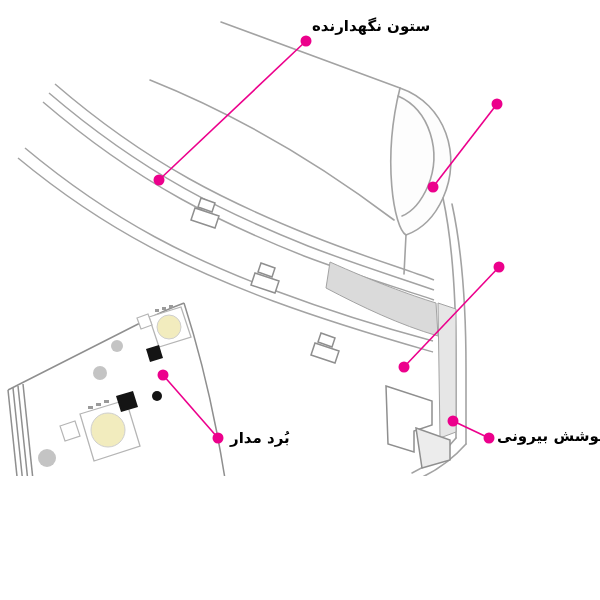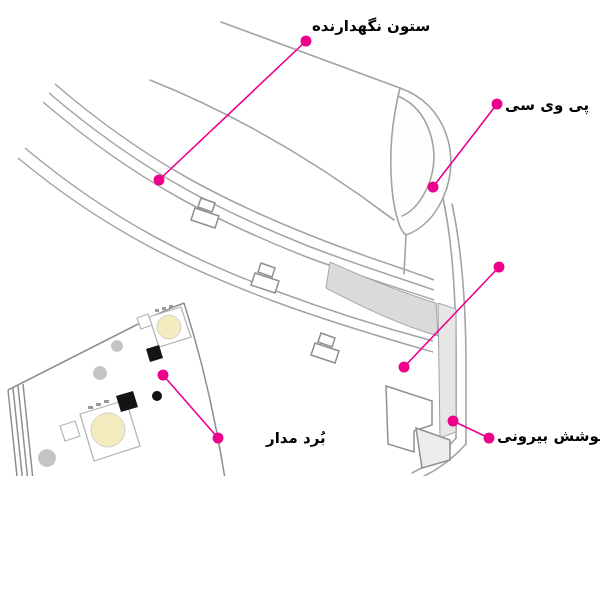--- a/index.html
+++ b/index.html
@@ -17,21 +17,21 @@
     font-size:15px;
     color:#000000;
     white-space:nowrap;
     direction:rtl;
     line-height:1.3;
   }
   #label-support{left:312px;top:17px;}
   #label-pvc{left:505px;top:96px;}
   #label-foam{left:504px;top:255px;}
   #label-outer{left:497px;top:427px;}
-  #label-board{left:230px;top:429px;margin-left:36px;}
+  #label-board{left:230px;top:429px;}
 </style>
 </head>
 <body>
 
 <div class="stage">
 
   <svg width="600" height="600" viewBox="0 0 600 600" xmlns="http://www.w3.org/2000/svg" aria-hidden="true">
 
     <g fill="none" stroke="#a3a3a3" stroke-width="1.6" stroke-linecap="round">
       <path d="M221,22 L400,88"></path>
@@ -129,17 +129,16 @@
       <circle cx="499" cy="267" r="5.5"></circle>
       <circle cx="404" cy="367" r="5.5"></circle>
       <circle cx="489" cy="438" r="5.5"></circle>
       <circle cx="453" cy="421" r="5.5"></circle>
       <circle cx="218" cy="438" r="5.5"></circle>
       <circle cx="163" cy="375" r="5.5"></circle>
     </g>
   </svg>
 
   <div class="label" id="label-support">ستون نگهدارنده</div>
-  <div class="label" id="label-pvc">پی وی سی</div>
   <div class="label" id="label-outer">پوشش بیرونی</div>
   <div class="label" id="label-board">بُرد مدار</div>
 
 </div>
 
 </body></html>

